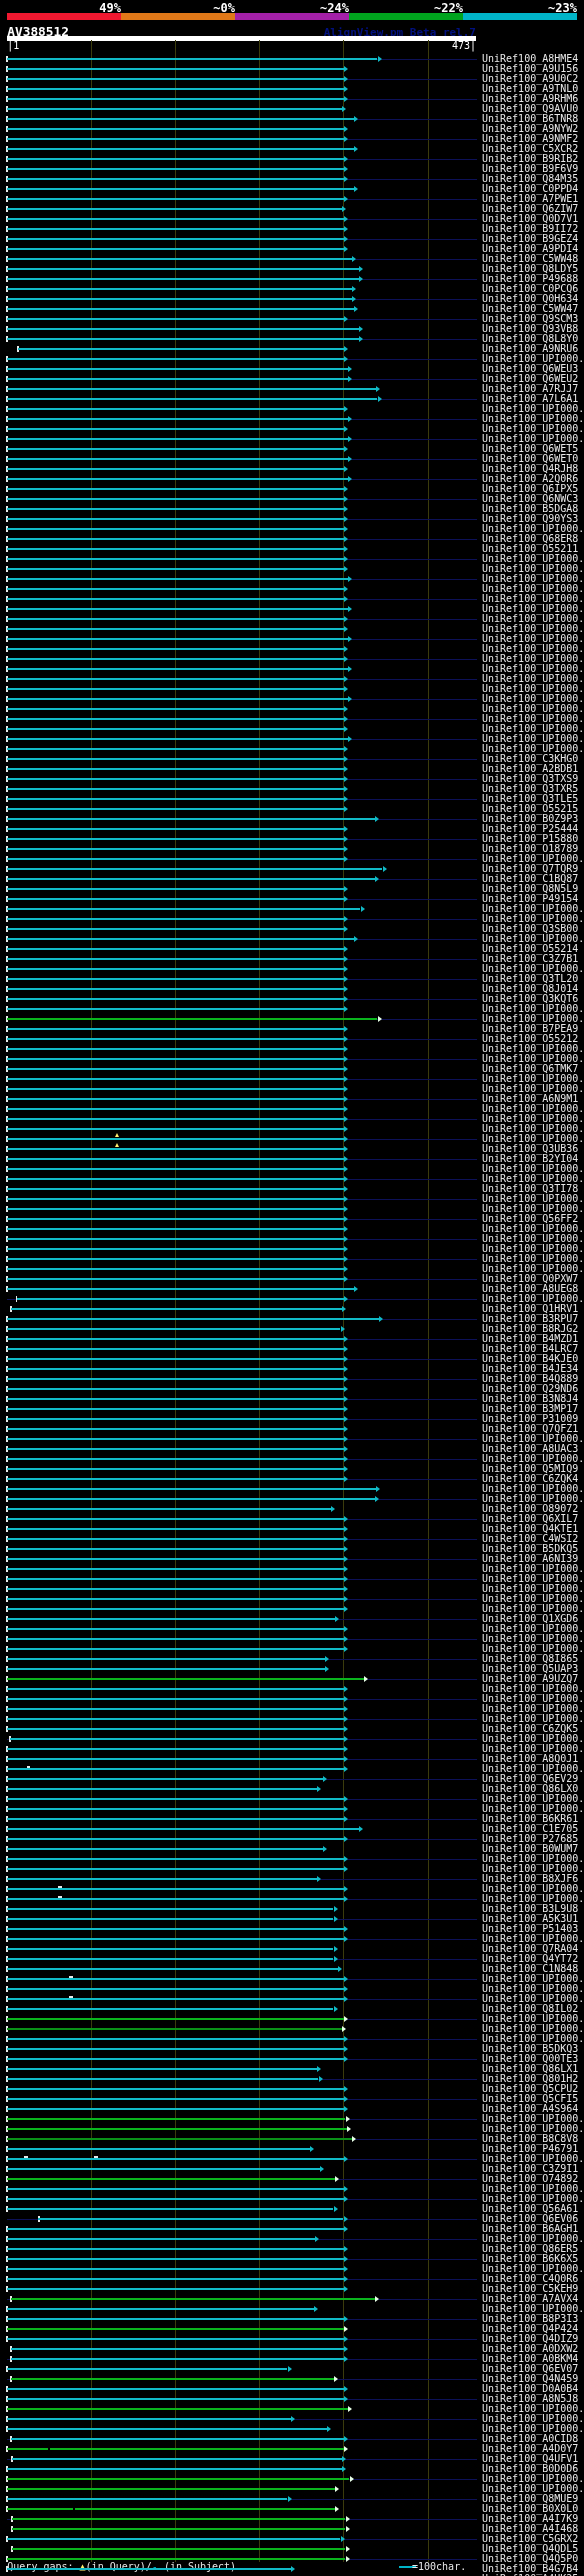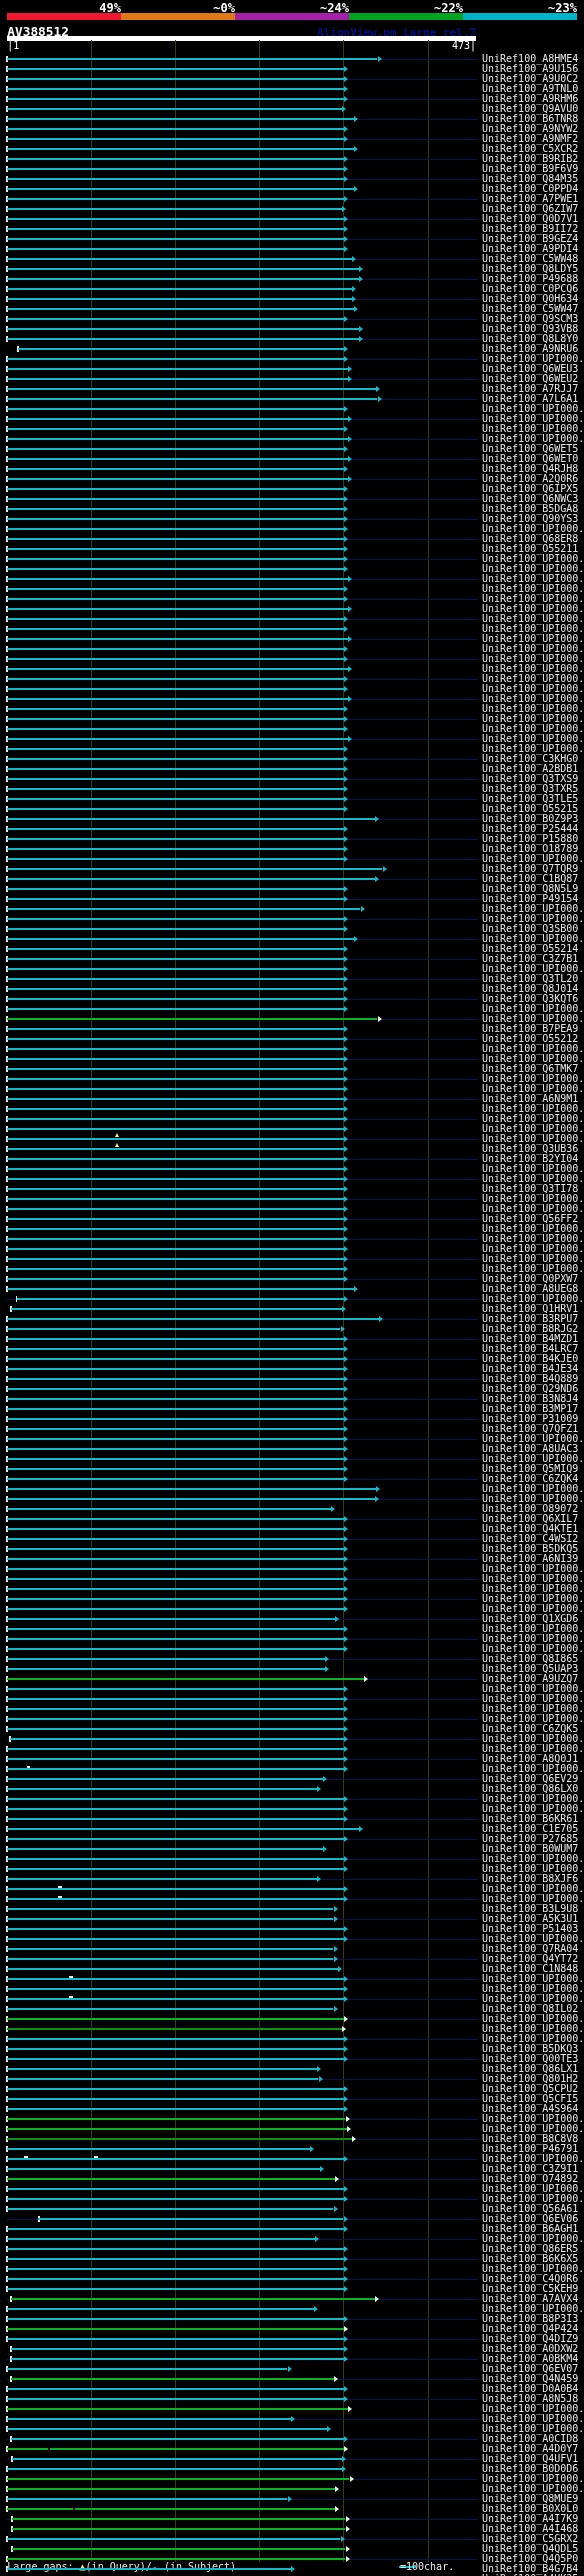--- a/index.html
+++ b/index.html
@@ -28,42 +28,42 @@
   .mk-q{position:absolute;top:-0.9px;width:0;height:0;
        border-left:2.7px solid transparent;border-right:2.7px solid transparent;
        border-bottom:4.6px solid #ffee70;}
   .mk-s{position:absolute;top:1.8px;width:3.7px;height:1.8px;background:#e8e8e8;}
   .mk-b{position:absolute;top:3.7px;width:1.8px;height:2.7px;background:#000;}
   #legend{position:absolute;left:0;top:2561px;width:585px;height:12.8px;color:#e8e8e8;font-size:10px;}
   #legend-left{position:absolute;left:7.3px;top:0;}
   .gap-q-sym{color:#ffee70;}
   .gap-s-sym{color:#00b4c8;}
   #legend-swatch{position:absolute;left:399px;top:4.6px;width:17.4px;height:2.7px;background:#00b4c8;}
-  #legend-scale-text{position:absolute;left:400px;top:0;}
+  #legend-scale-text{position:absolute;left:412px;top:0;}
 </style>
 </head>
 <body>
 
 <div>
   <span class="scale-label" id="sl0" style="left: 48px;">49%</span>
   <span class="scale-label" id="sl1" style="left: 162px;">~0%</span>
   <span class="scale-label" id="sl2" style="left: 276px;">~24%</span>
   <span class="scale-label" id="sl3" style="left: 390px;">~22%</span>
   <span class="scale-label" id="sl4" style="left: 504px;">~23%</span>
   <div id="scale-segs">
       <div class="scale-seg" style="left: 7.3px; width: 114px; background: rgb(240, 24, 48);"></div>
       <div class="scale-seg" style="left: 121px; width: 114px; background: rgb(224, 120, 24);"></div>
       <div class="scale-seg" style="left: 235px; width: 114px; background: rgb(164, 32, 168);"></div>
       <div class="scale-seg" style="left: 349px; width: 114px; background: rgb(0, 164, 30);"></div>
       <div class="scale-seg" style="left: 463px; width: 114px; background: rgb(0, 180, 200);"></div>
     </div>
 </div>
 
 <div id="query-name">AV388512</div>
-<div id="watermark">AlignView.pm Large rel.7</div>
+<div id="watermark">AlignView.pm Beta rel.7</div>
 <div id="query-bar"></div>
 <div id="ruler-start">|1</div>
 <div id="ruler-end">473|</div>
 <div id="gridlines">
     <div class="gridline" style="left: 91px;"></div>
     <div class="gridline" style="left: 175px;"></div>
     <div class="gridline" style="left: 259px;"></div>
     <div class="gridline" style="left: 343px;"></div>
     <div class="gridline" style="left: 428px;"></div>
   </div>
@@ -1721,17 +1721,17 @@
     <div class="hit-row">
       <div class="navy"></div>
       <div class="tick" style="left: 11.4px;"></div>
       <div class="bar" style="left: 12.4px; width: 332px; background: rgb(10, 180, 30);"></div>
       <div class="arrow" style="left: 344px; border-left-color: rgb(232, 255, 232);"></div>
       <div class="hit-label">UniRef100_A4HK25</div>
     </div>
   </div>
 
 <div id="legend">
-  <div id="legend-left"><span>Large gaps:</span> <span class="gap-q-sym">▲</span><span>(in Query)/</span><span class="gap-s-sym">-</span><span> (in Subject)</span></div>
+  <div id="legend-left"><span>Query gaps:</span> <span class="gap-q-sym">▲</span><span>(in Query)/</span><span class="gap-s-sym">-</span><span> (in Subject)</span></div>
   <div id="legend-swatch"></div>
   <div id="legend-scale-text">=100char.</div>
 </div>
 
 
 </body></html>

